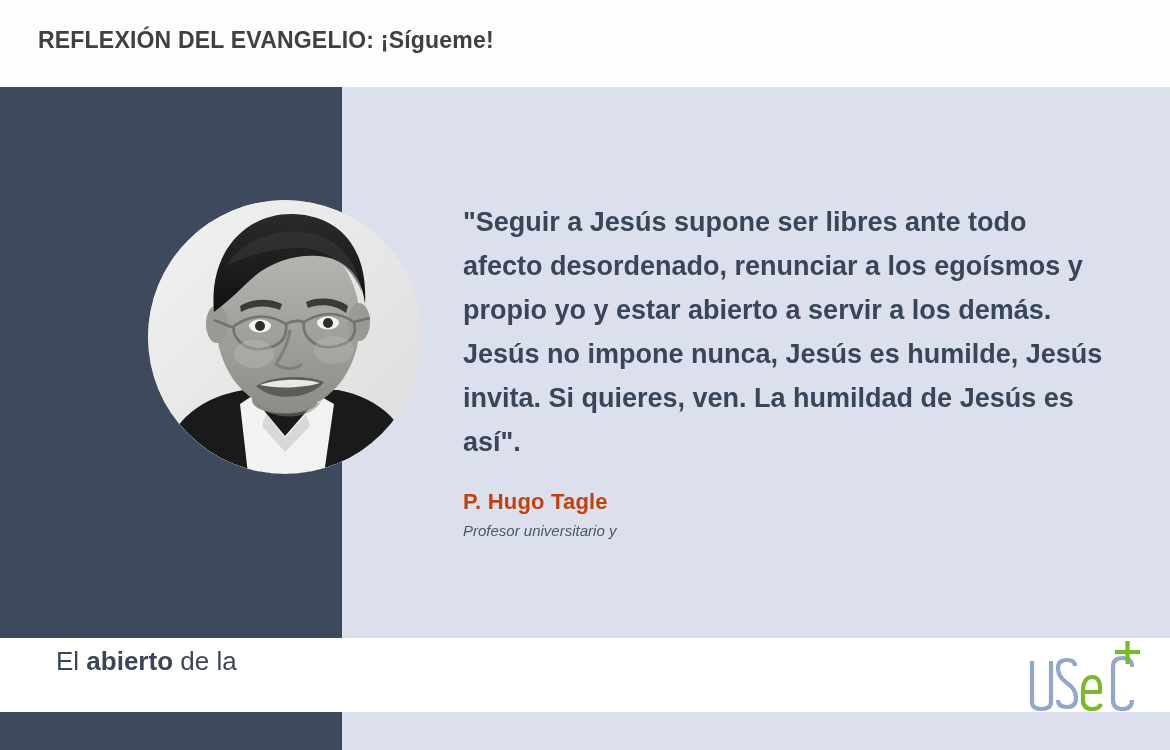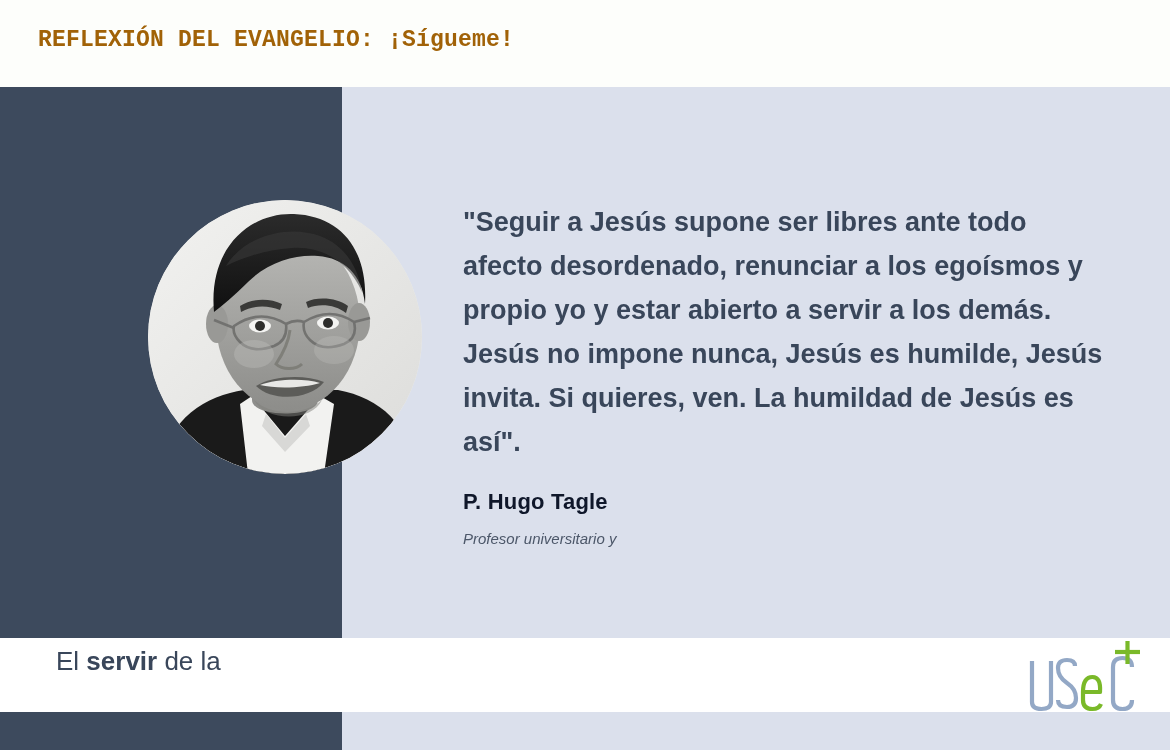--- a/index.html
+++ b/index.html
@@ -56,23 +56,22 @@
     background: #dbe0ec;
   }
 
   
   .header-title {
     position: absolute;
     left: 38px; top: 27px;
     font-size: 23px;
     font-weight: bold;
     letter-spacing: 0.2px;
-    color: #a16207;
+    color: #404040;
     white-space: nowrap;
-    font-family: Liberation Mono, monospace;
   }
 
   
   .portrait {
     position: absolute;
     left: 148px; top: 200px;
     width: 274px; height: 274px;
     border-radius: 50%;
     overflow: hidden;
     background: #e9e9e7;
@@ -87,33 +86,33 @@
     font-size: 27px;
     line-height: 44px;
     font-weight: bold;
     color: #39465a;
   }
   .attrib-name {
     position: absolute;
     left: 463px; top: 489px;
     font-size: 22px;
     font-weight: bold;
-    color: #0f172a;
+    color: #c2410c;
     letter-spacing: 0.2px;
   }
   .attrib-role {
     position: absolute;
     left: 463px; top: 521px;
     font-size: 15px;
     font-style: italic;
     line-height: 19px;
     color: #4c5769;
     width: 400px;
   }
-  .attrib-role span { display: block; margin-top: 8px; }
+  .attrib-role span { display: block; }
 
   
   .tagline {
     position: absolute;
     left: 56px; top: 646px;
     font-size: 26px;
     line-height: 31px;
     color: #39465a;
   }
   .tagline .l1 { font-weight: normal; }
@@ -218,21 +217,21 @@
 
   <div class="quote">"Seguir a Jesús supone ser libres ante todo afecto desordenado, renunciar a los egoísmos y propio yo y estar abierto a servir a los demás. Jesús no impone nunca, Jesús es humilde, Jesús invita. Si quieres, ven. La humildad de Jesús es así".</div>
 
   <div class="attrib-name">P. Hugo Tagle</div>
 
   <div class="attrib-role">
     <span>Profesor universitario y</span>
   </div>
 
   <div class="tagline">
-    <div class="l1"><span>El </span><b>servir</b><span> de la</span></div>
+    <div class="l1"><span>El </span><b>abierto</b><span> de la</span></div>
   </div>
 
   <div class="logo">
     <svg width="118" height="72" viewBox="0 0 118 72">
       <g fill="none" stroke-width="4.2" stroke-linecap="butt" stroke-linejoin="round">
 
         <path d="M10 20 L10 61 Q10 68 19.5 68 Q29 68 29 61 L29 20" stroke="#93a8c6"></path>
 
         <path d="M53 25 Q53 19 45 19 Q36 19 36 27 Q36 36 45 42 Q54 48 54 57 Q54 66 45 66 Q36 66 36 59" stroke="#93a8c6"></path>
 

